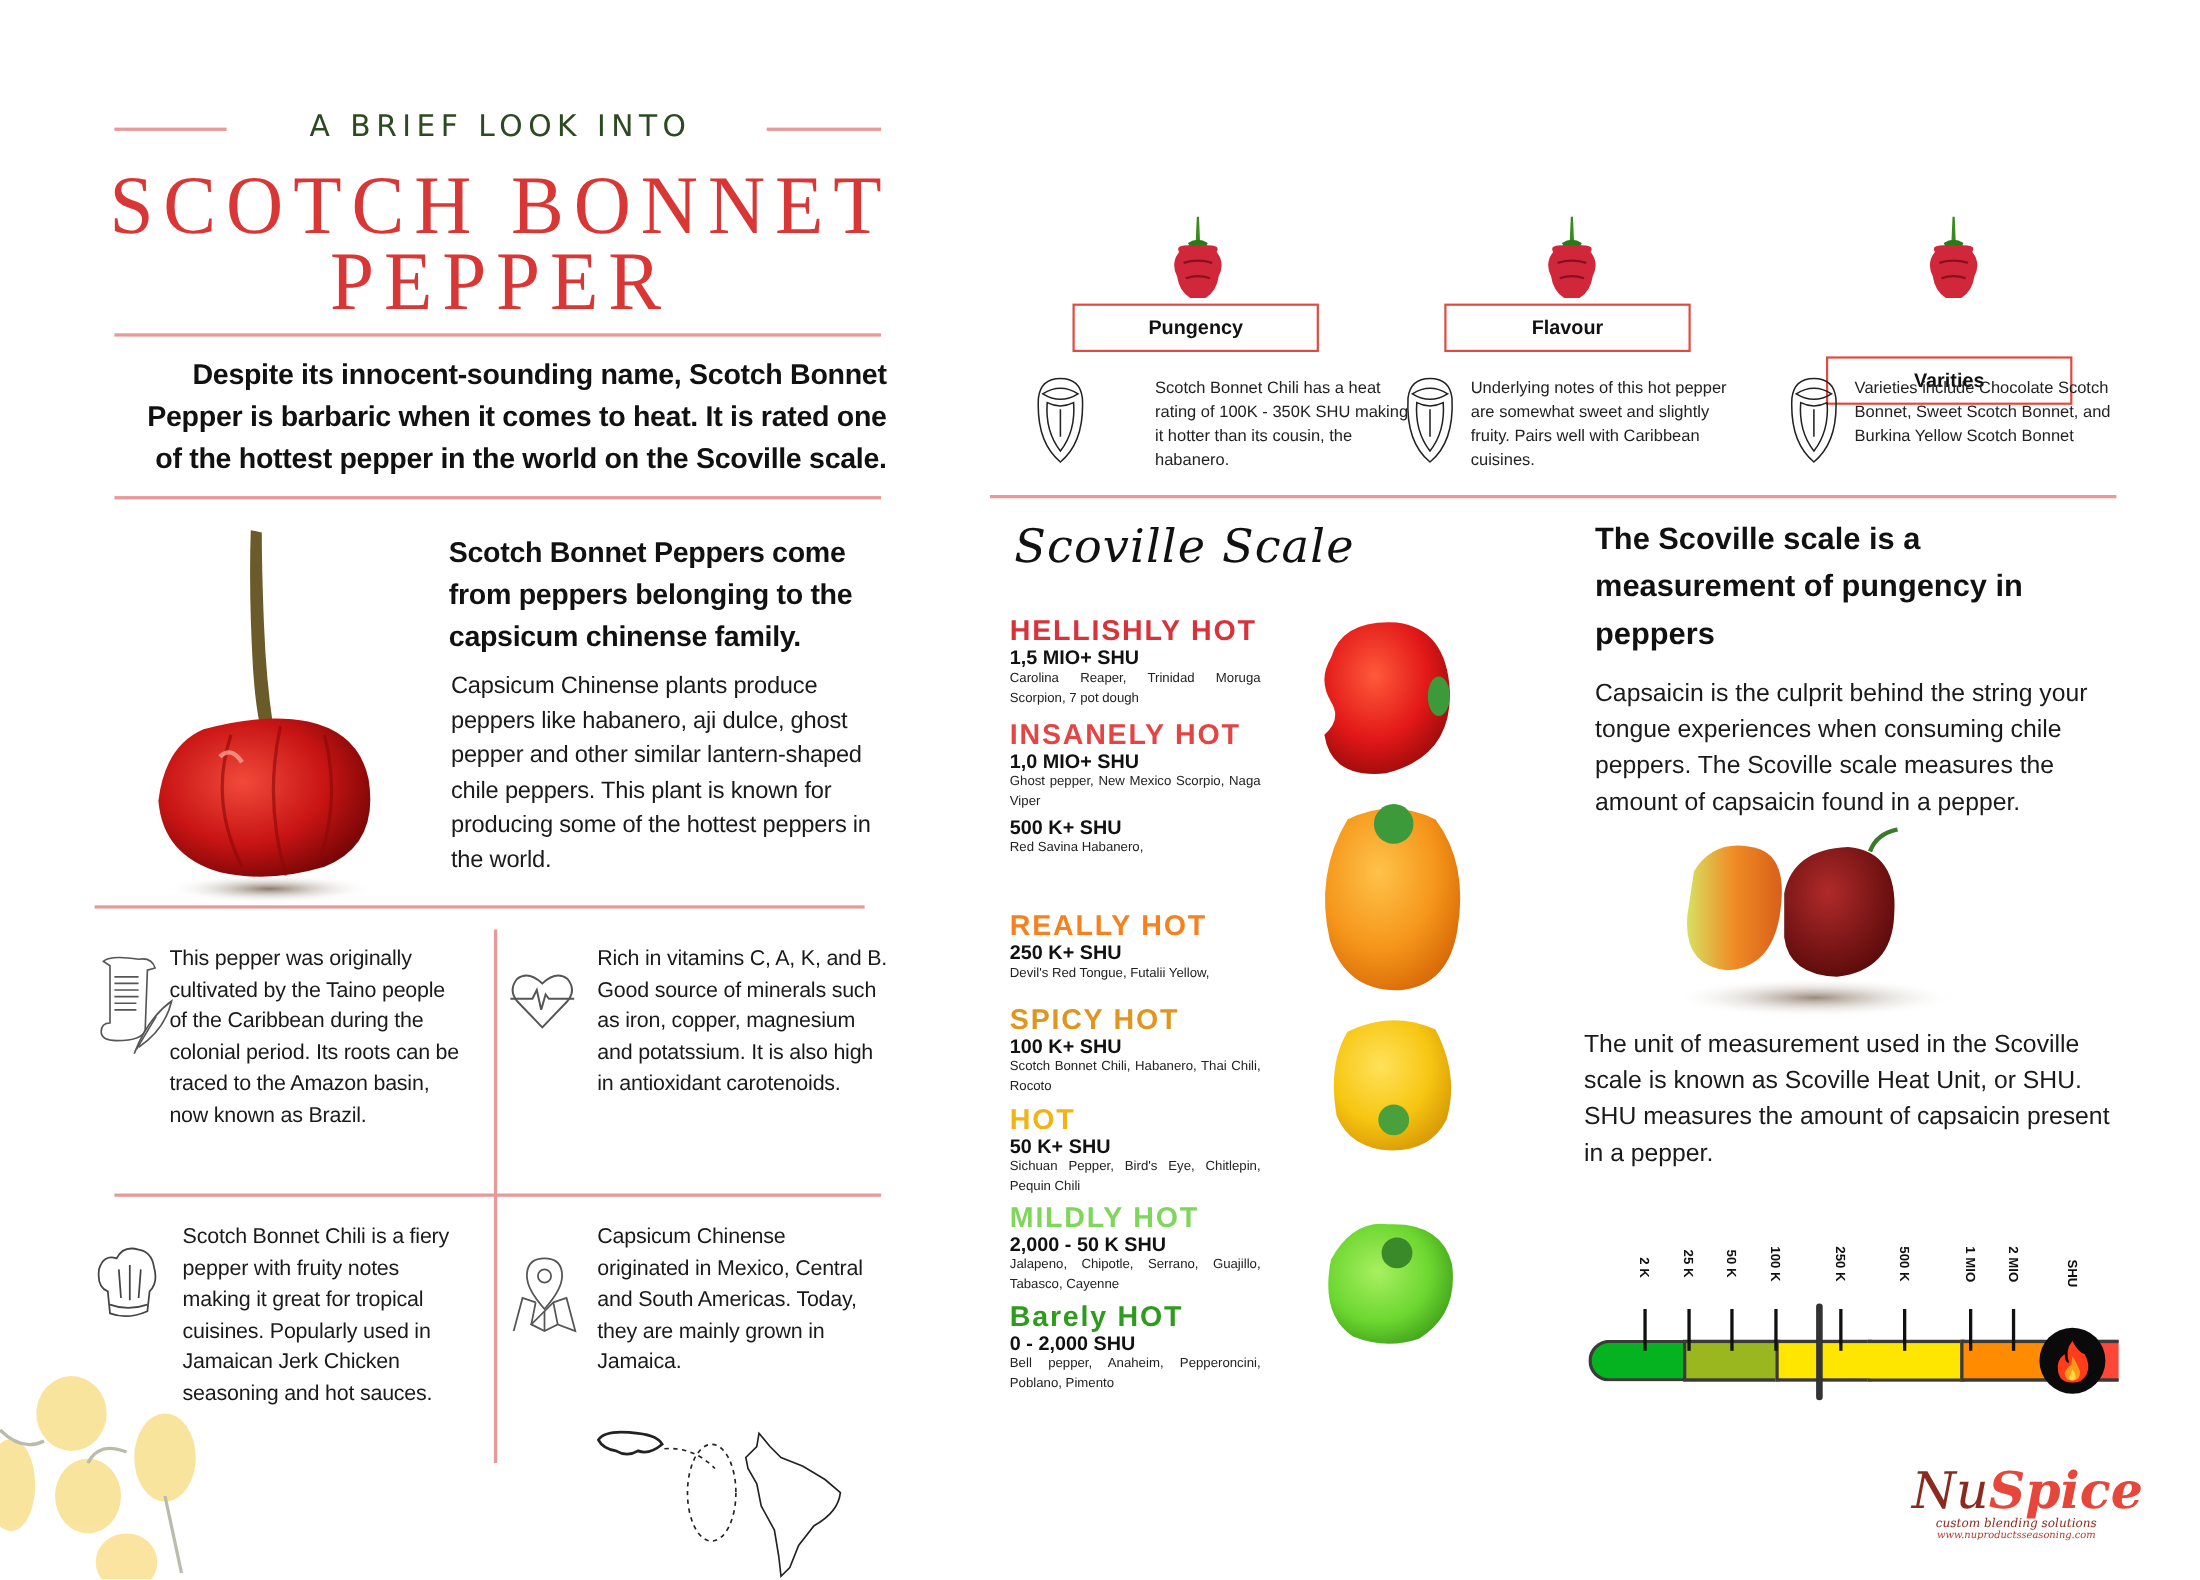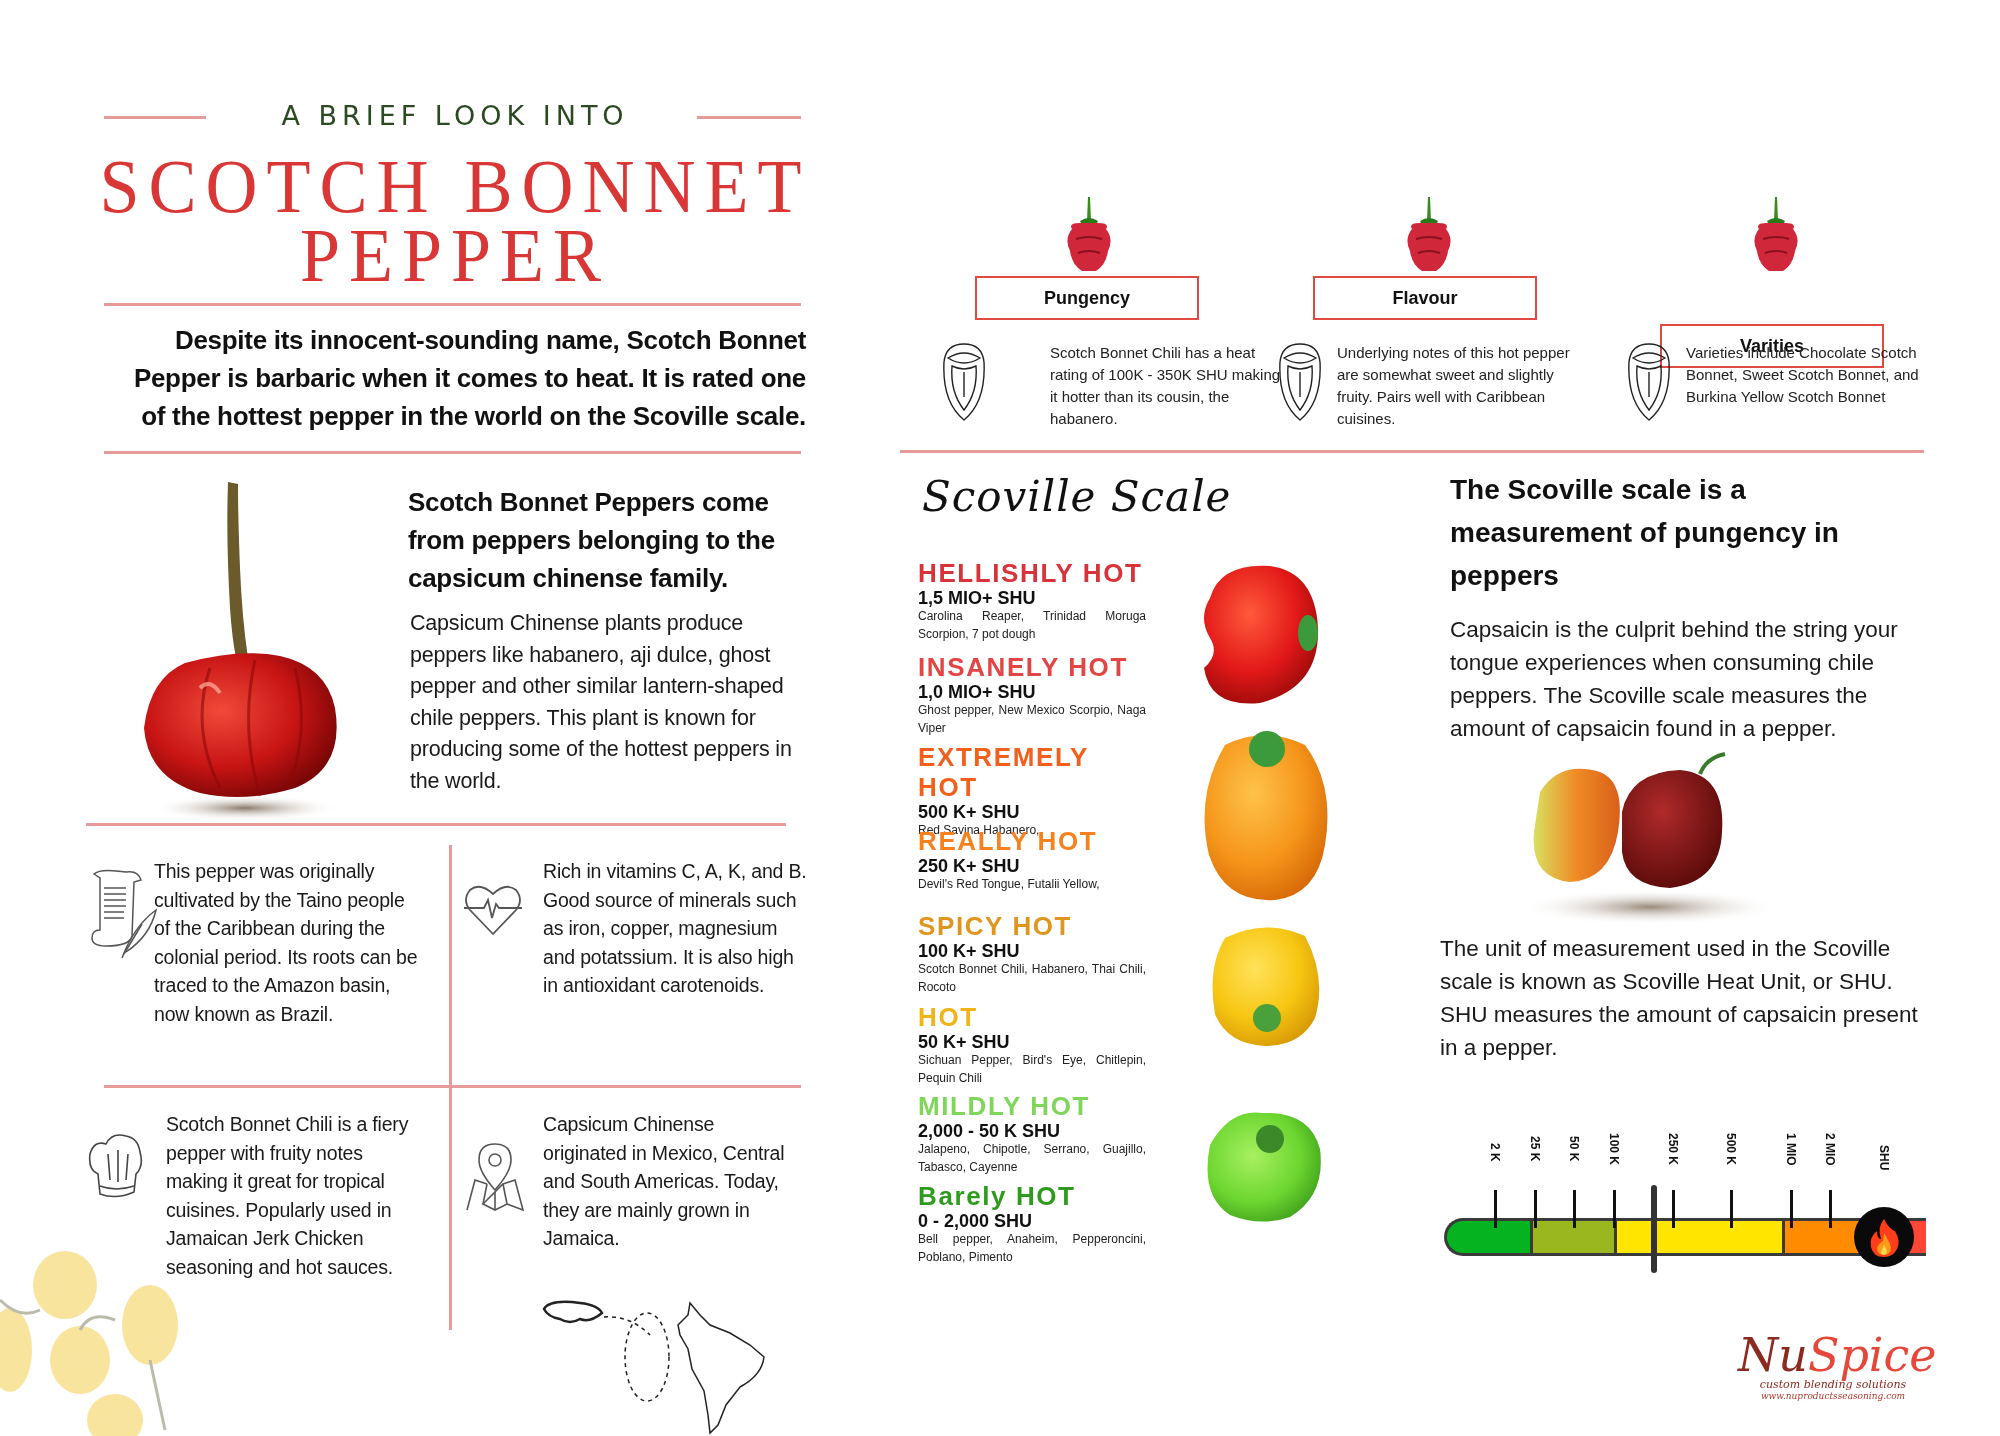--- a/index.html
+++ b/index.html
@@ -20,21 +20,21 @@
   .tier { position: absolute; left: 918px; width: 228px; }
   .tier-name { font-weight: 700; font-size: 26px; letter-spacing: 1.6px; line-height: 30px; }
   .tier-shu { font-weight: 700; font-size: 18px; line-height: 20px; color: #111; }
   .tier-ex { font-size: 12px; line-height: 17.5px; color: #222; text-align: justify; }
   .r-heading { font-weight: 700; font-size: 28px; line-height: 43px; color: #111; width: 460px; }
   .r-body { font-size: 22.5px; line-height: 33px; color: #1a1a1a; width: 470px; }
   .bar { position: absolute; top: 1218px; height: 38px; border: 3.5px solid #3a3a3a; }
   .tick { position: absolute; width: 2.5px; background: #111; top: 1190px; height: 38px; }
   .tick-label { position: absolute; top: 1136px; font-size: 12px; font-weight: 700; color: #111; writing-mode: vertical-rl; white-space: nowrap; }
   .logo-nu { font-family: "DejaVu Serif", serif; font-style: italic; font-size: 46px; color: #8b2a1f; }
-  .logo-spice { font-family: "DejaVu Serif", serif; font-style: italic; font-size: 46px; color: #e5473a; }
+  .logo-spice { font-family: "DejaVu Serif", serif; font-style: italic; font-size: 46px; color: #e5473a; font-weight: bold; }
 </style>
 </head>
 <body>
 
 <div class="rule" style="left:104px;top:116px;width:102px;"></div>
 <div class="rule" style="left:697px;top:116px;width:104px;"></div>
 <div class="abs kicker" style="left:245px;top:100px;">A BRIEF LOOK INTO</div>
 
 <div class="abs title" style="left:75px;top:155px;">
   <div>SCOTCH BONNET</div>
@@ -197,21 +197,20 @@
   <div class="tier-name" style="color:#d8323a;">HELLISHLY HOT</div>
   <div class="tier-shu">1,5 MIO+ SHU</div>
   <div class="tier-ex">Carolina Reaper, Trinidad Moruga Scorpion, 7 pot dough</div>
 </div>
 <div class="tier" style="top:652px;">
   <div class="tier-name" style="color:#e34545;">INSANELY HOT</div>
   <div class="tier-shu">1,0 MIO+ SHU</div>
   <div class="tier-ex">Ghost pepper, New Mexico Scorpio, Naga Viper</div>
 </div>
 <div class="tier" style="top:742px;">
-  <div class="tier-name" style="color:#f2601c;">EXTREMELY HOT</div>
   <div class="tier-shu">500 K+ SHU</div>
   <div class="tier-ex">Red Savina Habanero,</div>
 </div>
 <div class="tier" style="top:826px;">
   <div class="tier-name" style="color:#f5821f;">REALLY HOT</div>
   <div class="tier-shu">250 K+  SHU</div>
   <div class="tier-ex">Devil's Red Tongue, Futalii Yellow,</div>
 </div>
 <div class="tier" style="top:911px;">
   <div class="tier-name" style="color:#e0961e;">SPICY HOT</div>

